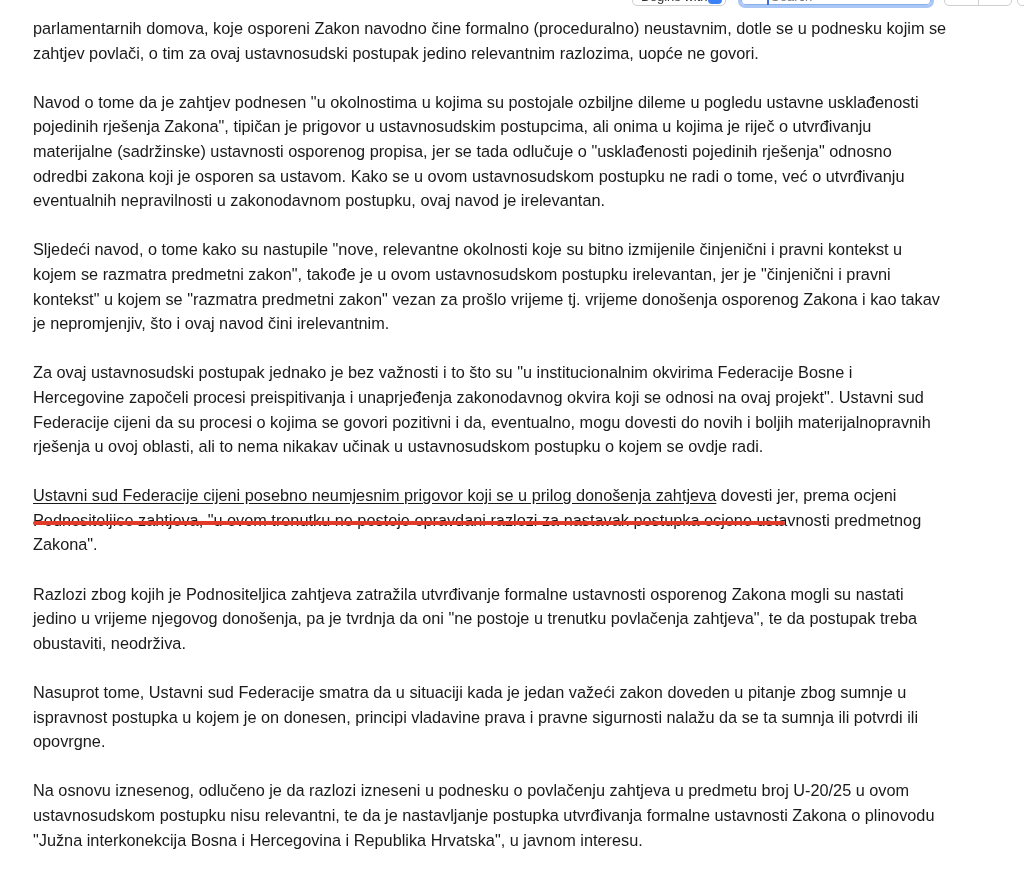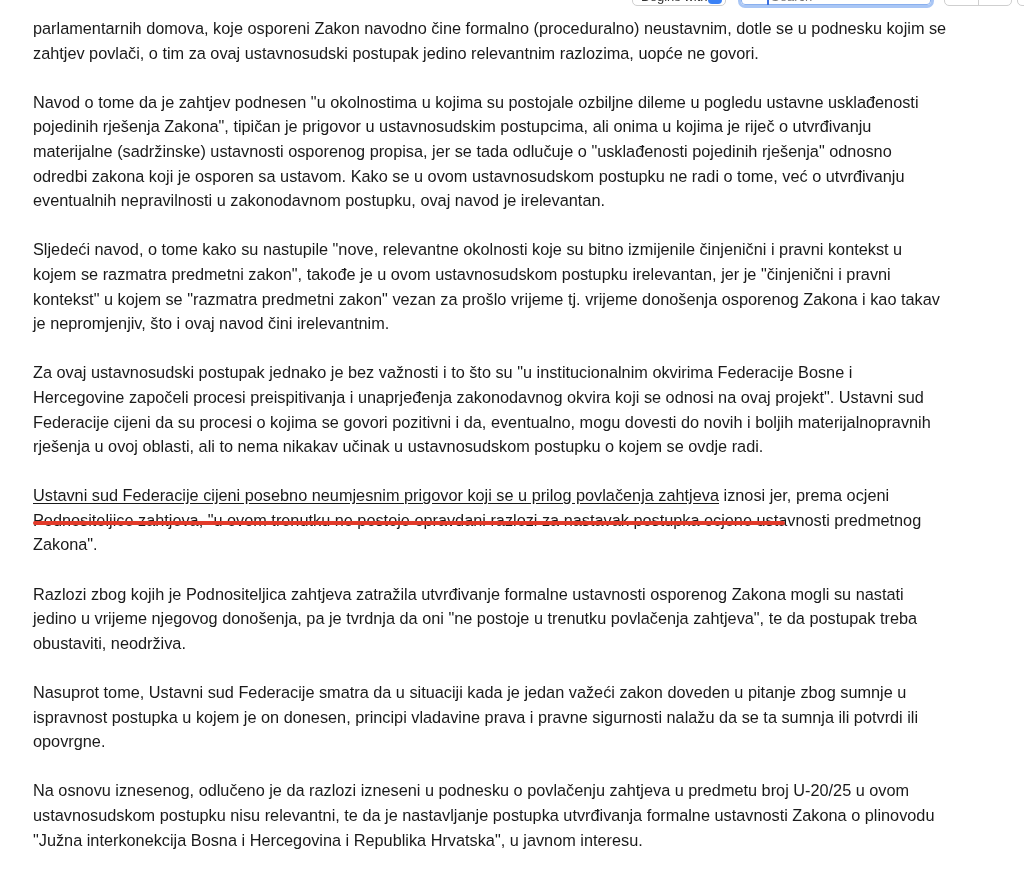--- a/index.html
+++ b/index.html
@@ -183,21 +183,21 @@
   </p>
 
   <p class="para">
     <span class="line">Za ovaj ustavnosudski postupak jednako je bez važnosti i to što su "u institucionalnim okvirima Federacije Bosne i</span>
     <span class="line">Hercegovine započeli procesi preispitivanja i unaprjeđenja zakonodavnog okvira koji se odnosi na ovaj projekt". Ustavni sud</span>
     <span class="line">Federacije cijeni da su procesi o kojima se govori pozitivni i da, eventualno, mogu dovesti do novih i boljih materijalnopravnih</span>
     <span class="line">rješenja u ovoj oblasti, ali to nema nikakav učinak u ustavnosudskom postupku o kojem se ovdje radi.</span>
   </p>
 
   <p class="para">
-    <span class="line"><span class="hl">Ustavni sud Federacije cijeni posebno neumjesnim prigovor koji se u prilog povlačenja zahtjeva</span><span> iznosi jer, prema ocjeni</span></span>
+    <span class="line"><span class="hl">Ustavni sud Federacije cijeni posebno neumjesnim prigovor koji se u prilog donošenja zahtjeva</span><span> dovesti jer, prema ocjeni</span></span>
     <span class="line">Podnositeljice zahtjeva, "u ovom trenutku ne postoje opravdani razlozi za nastavak postupka ocjene ustavnosti predmetnog</span>
     <span class="line">Zakona".</span>
   </p>
 
   <p class="para">
     <span class="line">Razlozi zbog kojih je Podnositeljica zahtjeva zatražila utvrđivanje formalne ustavnosti osporenog Zakona mogli su nastati</span>
     <span class="line">jedino u vrijeme njegovog donošenja, pa je tvrdnja da oni "ne postoje u trenutku povlačenja zahtjeva", te da postupak treba</span>
     <span class="line">obustaviti, neodrživa.</span>
   </p>
 

